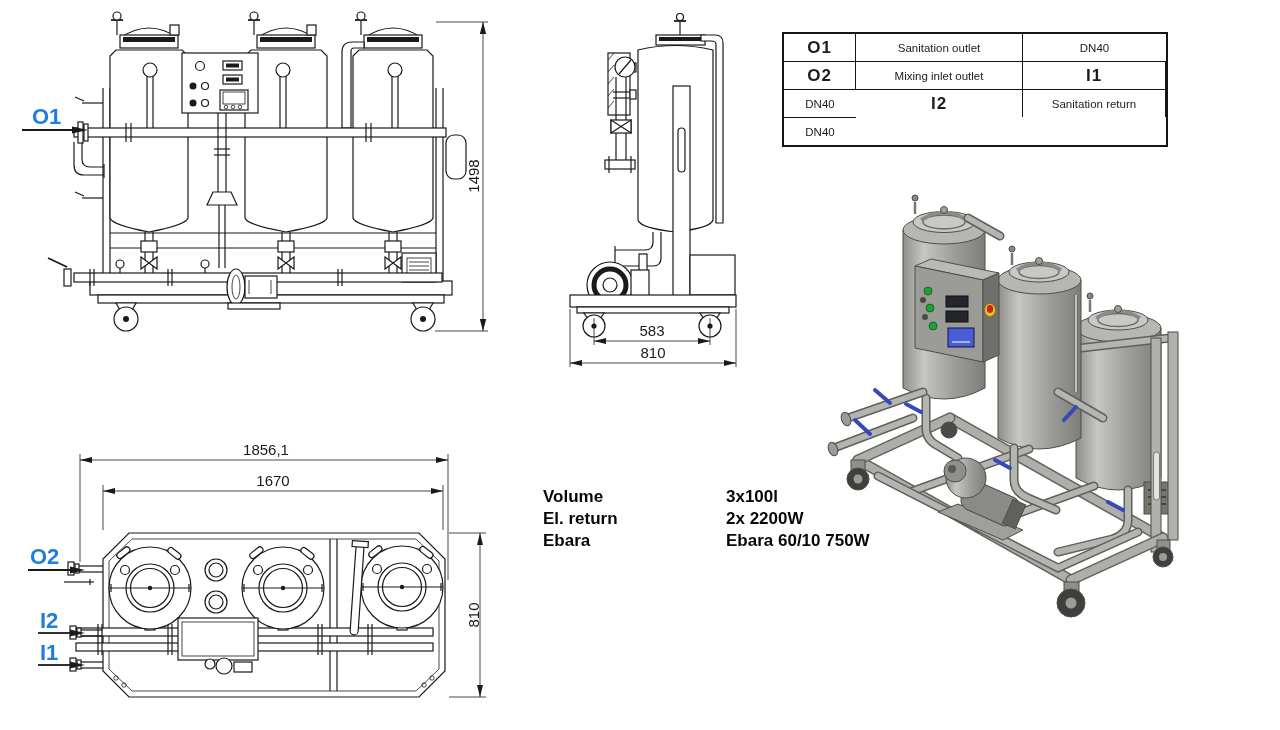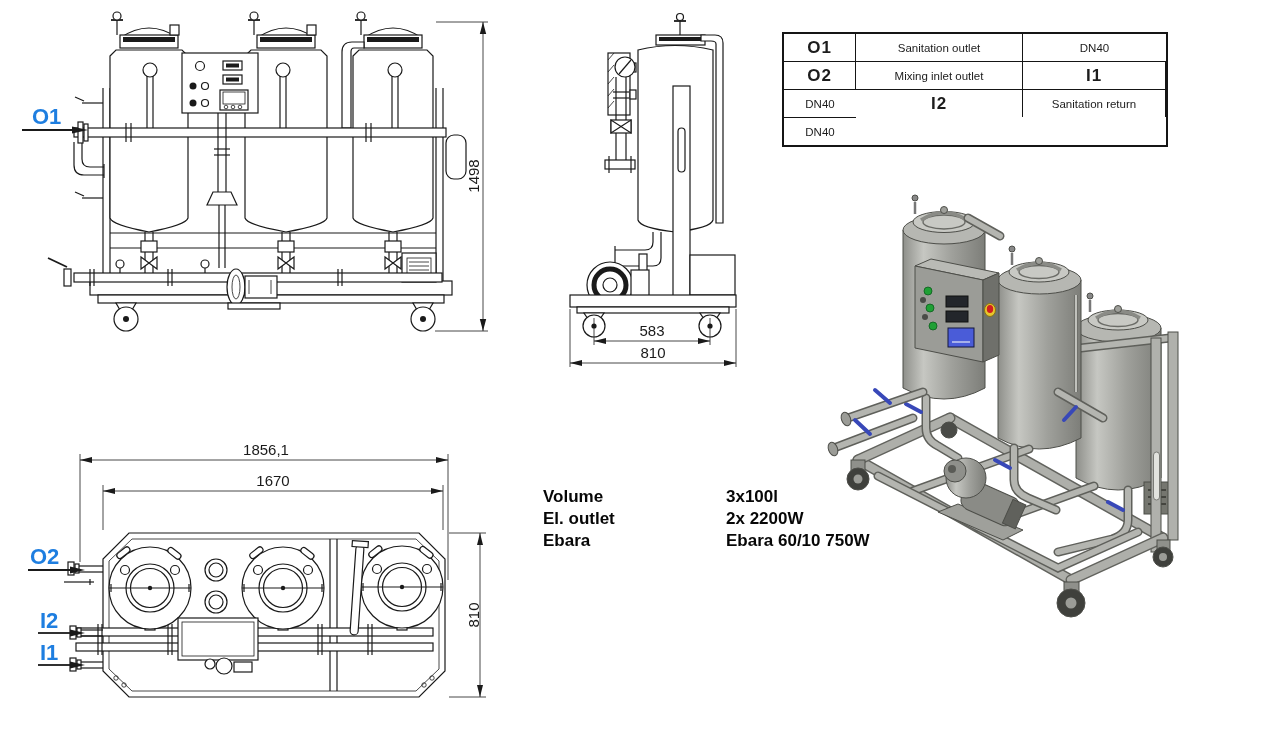--- a/index.html
+++ b/index.html
@@ -610,21 +610,21 @@
       <polygon class="fb" points="42,219.5 57,223 42,226.5"></polygon>
     </g>
   </svg>
 
   <div class="specs">
     <div class="spec-row">
       <span class="spec-label">Volume</span>
       <span class="spec-value">3x100l</span>
     </div>
     <div class="spec-row">
-      <span class="spec-label">El. outlet</span>
+      <span class="spec-label">El. return</span>
       <span class="spec-value">2x 2200W</span>
     </div>
     <div class="spec-row">
       <span class="spec-label">Ebara</span>
       <span class="spec-value">Ebara 60/10 750W</span>
     </div>
   </div>
 
 </div>
 

